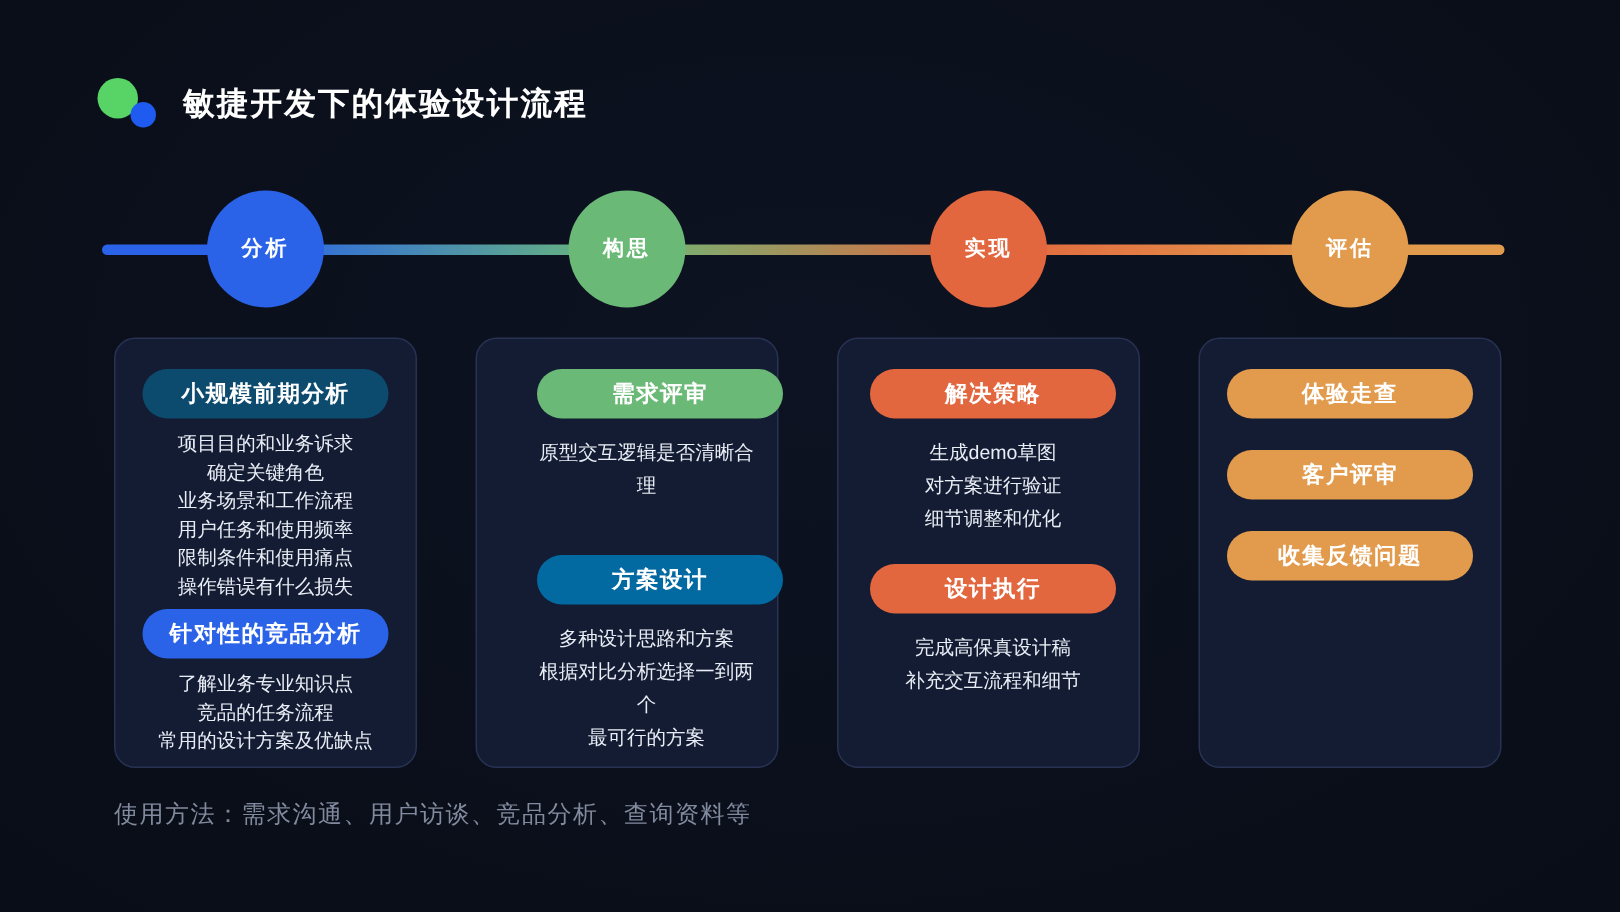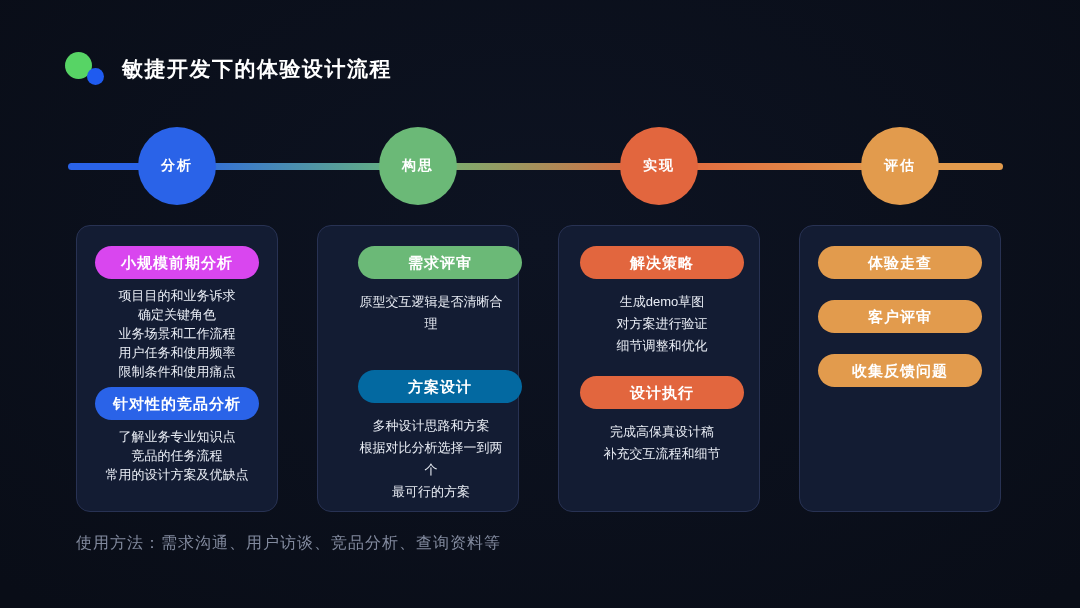--- a/index.html
+++ b/index.html
@@ -127,27 +127,28 @@
     <div class="timeline-stages">
         <div class="stage-circle" style="background: rgb(42, 99, 232); left: 138px;">分析</div>
         <div class="stage-circle" style="background: rgb(107, 185, 119); left: 379px;">构思</div>
         <div class="stage-circle" style="background: rgb(226, 102, 62); left: 620px;">实现</div>
         <div class="stage-circle" style="background: rgb(226, 155, 77); left: 861px;">评估</div>
       </div>
   </div>
 
   <div class="cards-row">
       <div class="card card-0" style="background-color: rgb(19, 28, 51); border-color: rgb(40, 50, 83);">
-        <div class="pill" style="background: #d946ef;">小规模前期分析</div>
+        <div class="pill" style="background: #0c4a6e;">小规模前期分析</div>
         <div class="list" style="color: rgb(233, 237, 245);">
           <div class="line">项目目的和业务诉求</div>
           <div class="line">确定关键角色</div>
           <div class="line">业务场景和工作流程</div>
           <div class="line">用户任务和使用频率</div>
           <div class="line">限制条件和使用痛点</div>
+          <div class="line">操作错误有什么损失</div>
         </div>
         <div class="pill" style="background: rgb(42, 99, 232);">针对性的竞品分析</div>
         <div class="list" style="color: rgb(233, 237, 245);">
           <div class="line">了解业务专业知识点</div>
           <div class="line">竞品的任务流程</div>
           <div class="line">常用的设计方案及优缺点</div>
         </div>
       </div>
       <div class="card card-1" style="background-color: rgb(19, 28, 51); border-color: rgb(40, 50, 83); padding-left: 40px;">
         <div class="pill" style="background: rgb(107, 185, 119);">需求评审</div>

